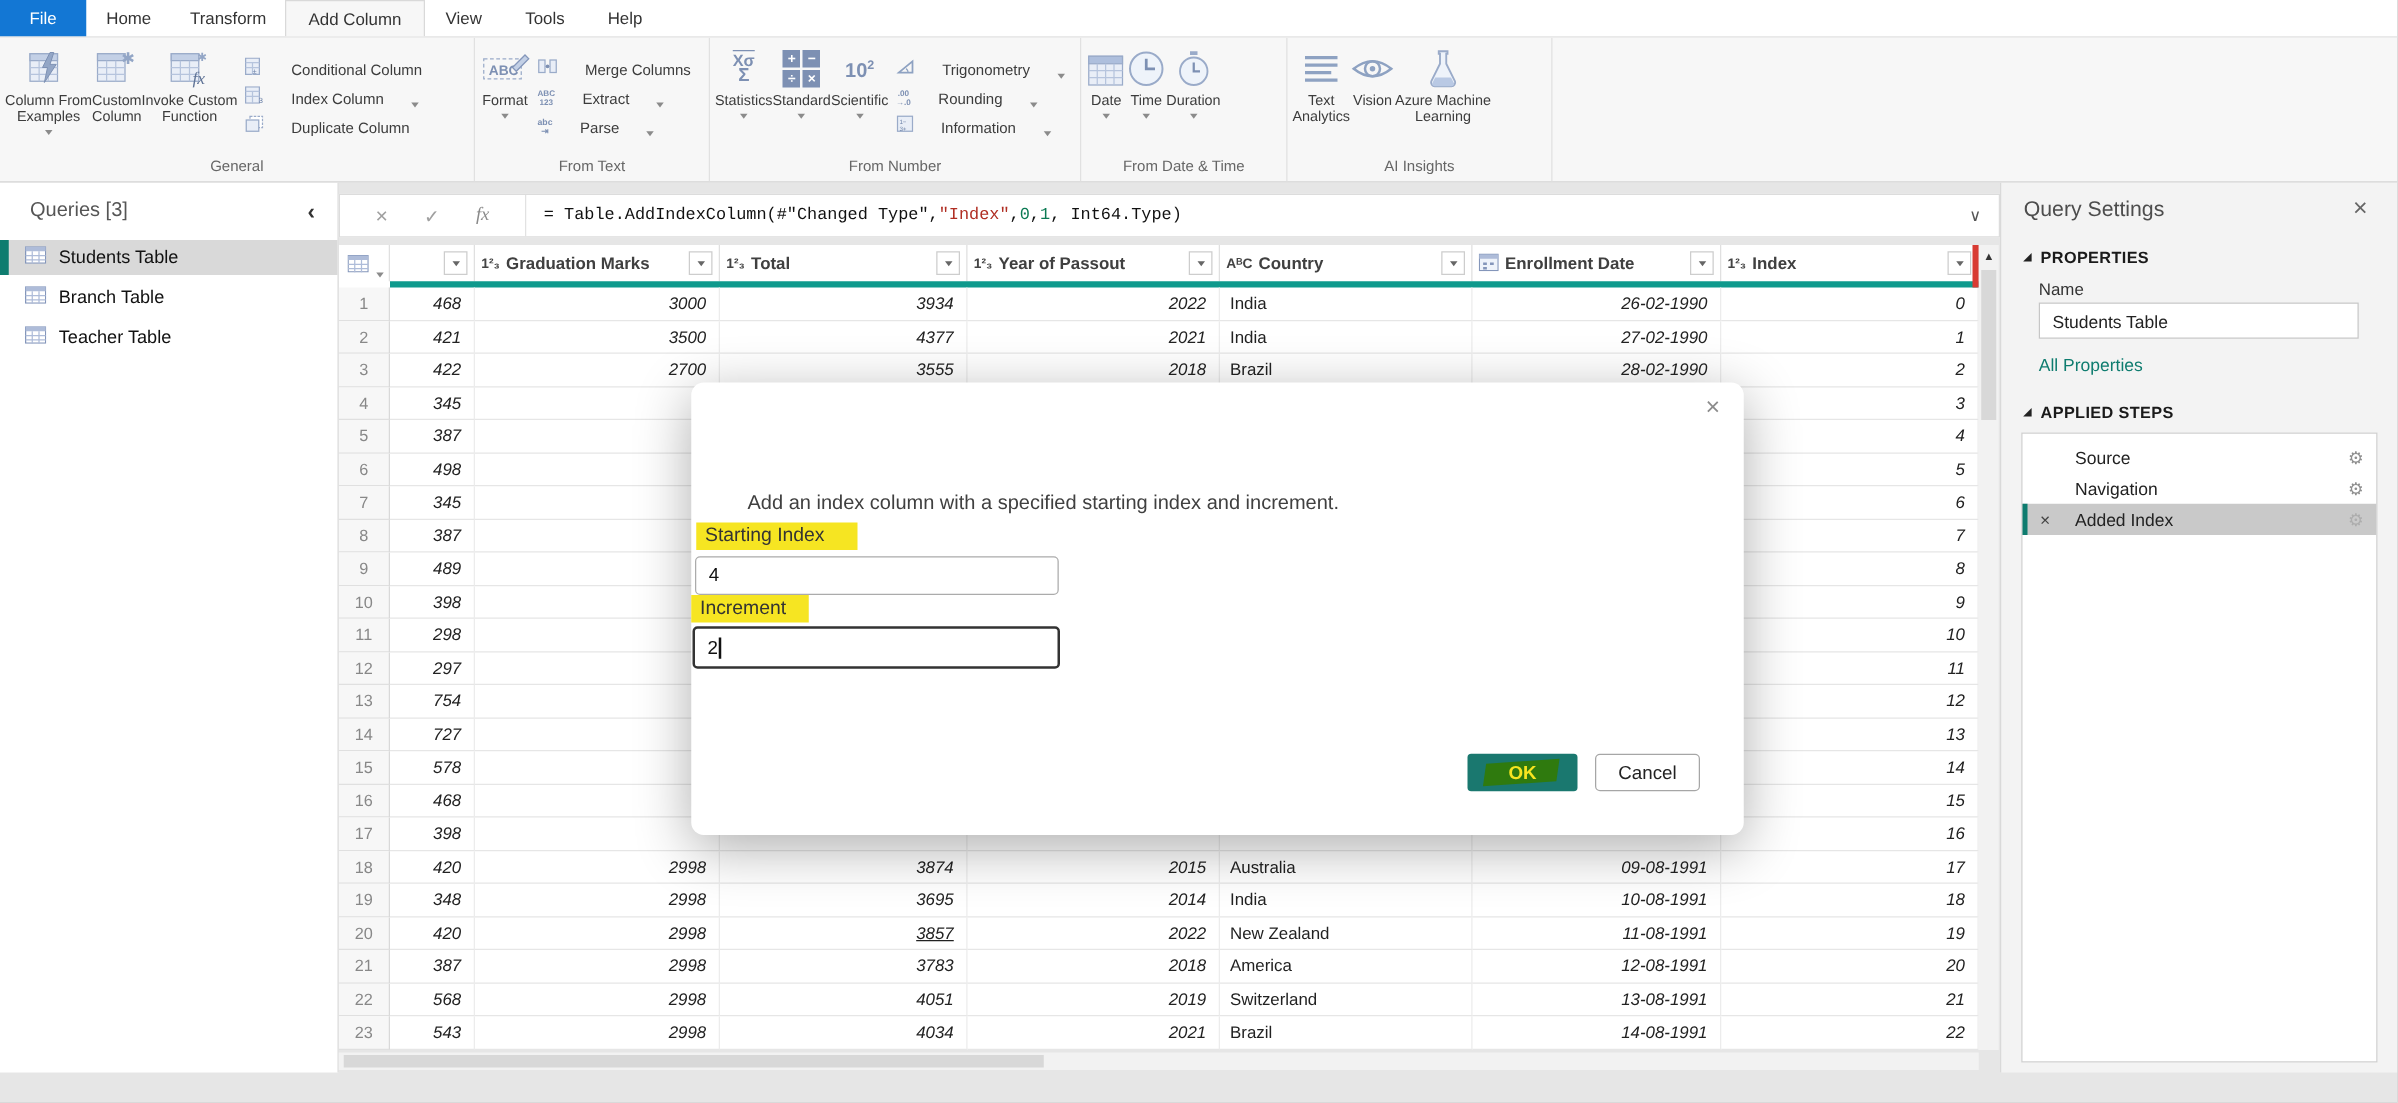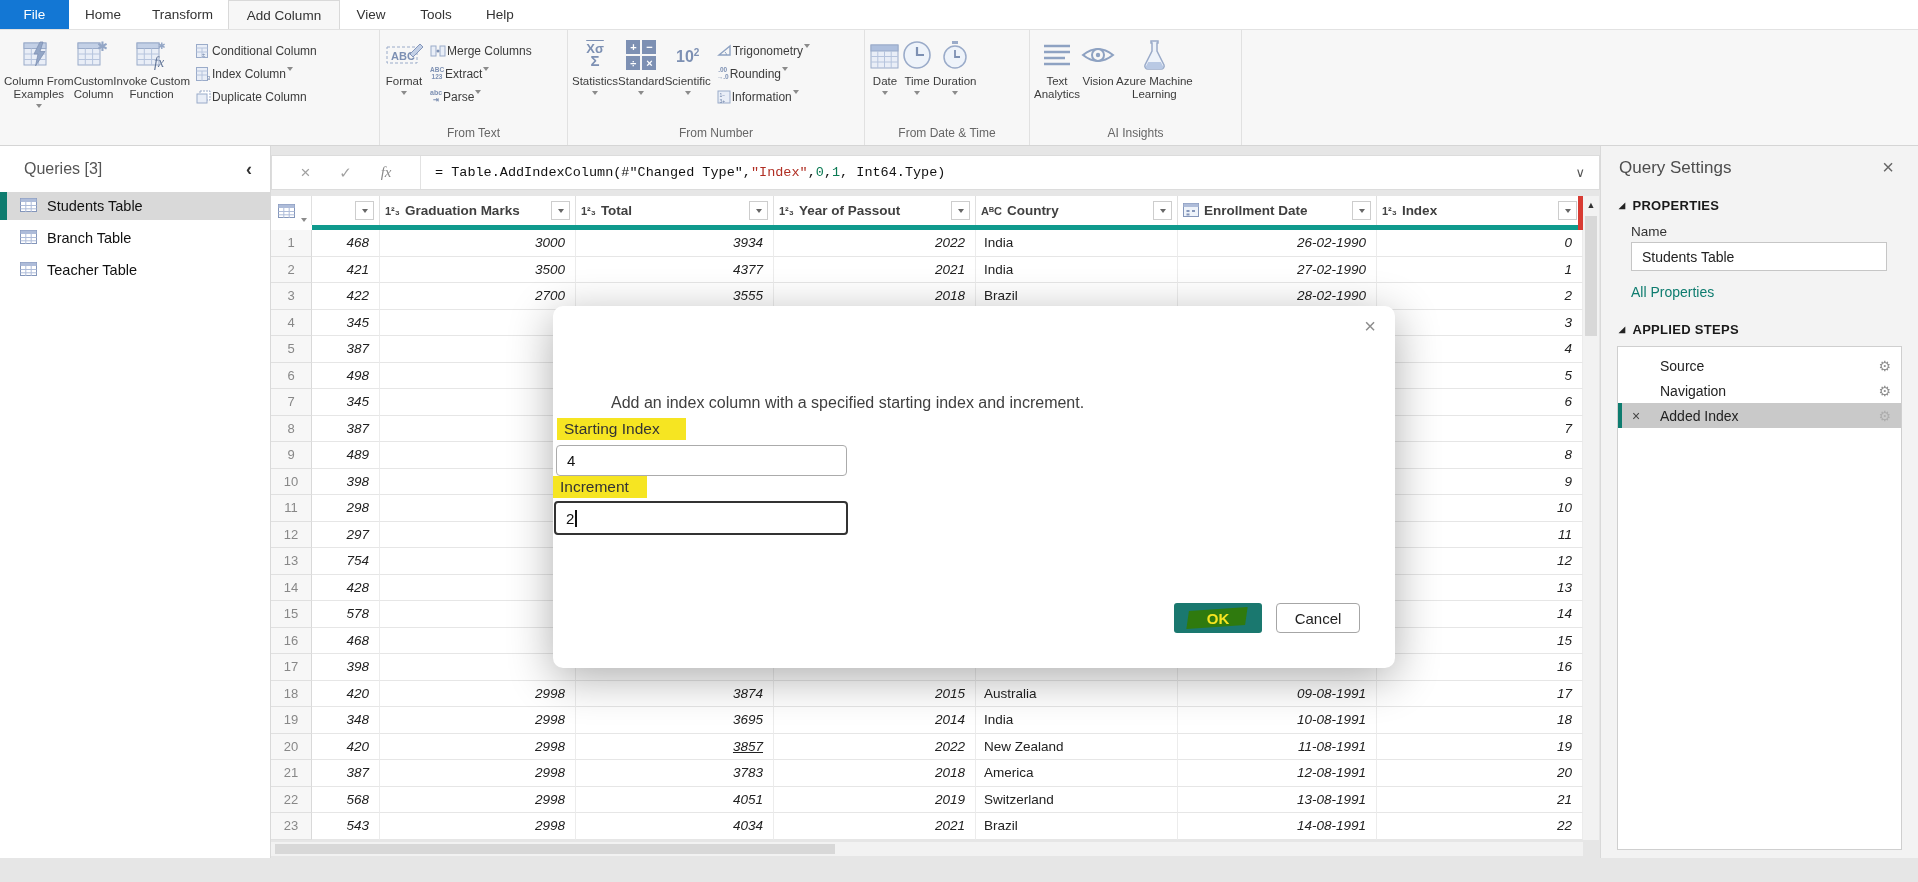--- a/index.html
+++ b/index.html
@@ -21,21 +21,21 @@
   
   .ribbon{position:absolute;left:0;top:30px;width:100%;height:116px;background:#f7f7f7;
           border-bottom:1px solid #d5d5d5;display:flex;z-index:4;}
   .rgroup{height:100%;border-right:1px solid #e1e1e1;display:flex;flex-direction:column;flex:0 0 auto;}
   .rgroup-content{flex:1;display:flex;align-items:flex-start;padding:5px 2px 0 4px;}
   .rgroup-label{height:21px;text-align:center;font-size:12px;color:#666;line-height:18px;}
   .rb-big{display:flex;flex-direction:column;align-items:center;padding-top:3px;flex:0 0 auto;}
   .rb-big .ric{height:34px;display:flex;align-items:center;justify-content:center;}
   .rb-big .rlabel{font-size:11.5px;line-height:13px;text-align:center;color:#3c3c3c;margin-top:3px;}
   .rb-stack{display:flex;flex-direction:column;gap:4px;padding-top:9px;padding-left:6px;flex:0 0 auto;}
-  .rb-small{display:flex;align-items:flex-start;gap:1px;font-size:12px;color:#3c3c3c;height:19px;white-space:nowrap;}
+  .rb-small{display:flex;align-items:flex-end;gap:22px;font-size:12px;color:#3c3c3c;height:19px;white-space:nowrap;}
   .carat{width:0;height:0;border-left:3.5px solid transparent;border-right:3.5px solid transparent;
          border-top:4px solid #8b8b8b;display:inline-block;}
   .rb-big .carat{margin-top:3px;}
   .ico-txt{color:#7d90b3;font-weight:700;text-align:center;line-height:12px;}
   .mico-txt{color:#7d90b3;font-weight:700;font-size:6.5px;line-height:6.5px;text-align:center;}
   .std-grid{display:grid;grid-template-columns:14px 14px;grid-template-rows:14px 14px;gap:2px;}
   .std-grid span{background:#7d90b3;color:#fff;font-size:11px;font-weight:700;display:flex;
                  align-items:center;justify-content:center;}
 
   
@@ -112,21 +112,21 @@
   .step.sel{background:#c9c9c9;}
   .step.sel::before{content:"";position:absolute;left:0;top:0;bottom:0;width:4px;background:#0e7c6f;}
   .step.sel .gear{color:#adadad;}
   .step .delx{position:absolute;left:14px;color:#444;font-size:14px;}
 
   
   .dialog{position:absolute;left:553px;top:306px;width:842px;height:362px;background:#fff;
           border-radius:10px;box-shadow:0 10px 45px rgba(0,0,0,.32);z-index:60;}
   .dlg-close{position:absolute;right:19px;top:9px;font-size:20px;color:#8c8c8c;}
   .dlg-title{position:absolute;left:45px;top:26px;font-size:27px;font-weight:600;color:#333;}
-  .dlg-desc{position:absolute;left:58px;top:88px;font-size:16px;color:#404040;}
+  .dlg-desc{position:absolute;left:45px;top:88px;font-size:16px;color:#404040;}
   .hl{background:#f6e522;color:#333;font-size:15.5px;padding:2px 0 3px 7px;}
   .dlg-f1-label{position:absolute;left:4px;top:114px;}
   .dlg-f1-label .hl{padding-right:26px;}
   .dlg-f2-label{position:absolute;left:0px;top:172px;}
   .dlg-f2-label .hl{padding-right:18px;}
   .dlg-input{position:absolute;background:#fff;border:1px solid #ababab;border-radius:4px;
              font-size:15px;color:#111;display:flex;align-items:center;padding-left:10px;}
   .dlg-input.f1{left:3px;top:139px;width:291px;height:31px;}
   .dlg-input.f2{left:1px;top:195px;width:294px;height:34px;border:2px solid #333;}
   .caret-bar{width:1.5px;height:17px;background:#111;margin-left:1px;}
@@ -217,20 +217,21 @@
             </div>
             <div class="rb-small">
               <span><svg width="15" height="14">
                   <rect x="4" y="1" width="10" height="9" fill="#fff" stroke="#9aabc9" stroke-dasharray="2 1"></rect>
                   <rect x="1" y="4" width="10" height="9" fill="#e9eef7" stroke="#9aabc9"></rect>
                 </svg></span>
               <span>Duplicate Column</span>
             </div>
           </div>
         </div>
+        <div class="rgroup-label">General</div>
       </div>
       <div class="rgroup" style="width: 188px;">
         <div class="rgroup-content">
           <div class="rb-big">
             <div class="ric">
               <svg width="40" height="30">
                 <rect x="3" y="7" width="30" height="16" fill="none" stroke="#9aabc9" stroke-dasharray="3 2"></rect>
                 <text x="7" y="20" font-size="11" font-weight="bold" fill="#7d90b3">ABC</text>
                 <path d="M26 14 L36 4 L39 7 L29 17 Z" fill="#c3d0e6" stroke="#8496ba"></path>
               </svg>
@@ -638,21 +639,21 @@
         <div class="g-cell" style="width: 68px;">754</div>
         <div class="g-cell" style="width: 196px;"></div>
         <div class="g-cell" style="width: 198px;"></div>
         <div class="g-cell" style="width: 202px;"></div>
         <div class="g-cell txt" style="width: 202px;"></div>
         <div class="g-cell" style="width: 199px;"></div>
         <div class="g-cell" style="width: 206px;">12</div>
       </div>
       <div class="g-r">
         <div class="g-rn" style="width: 41px;">14</div>
-        <div class="g-cell" style="width: 68px;">428</div>
+        <div class="g-cell" style="width: 68px;">727</div>
         <div class="g-cell" style="width: 196px;"></div>
         <div class="g-cell" style="width: 198px;"></div>
         <div class="g-cell" style="width: 202px;"></div>
         <div class="g-cell txt" style="width: 202px;"></div>
         <div class="g-cell" style="width: 199px;"></div>
         <div class="g-cell" style="width: 206px;">13</div>
       </div>
       <div class="g-r">
         <div class="g-rn" style="width: 41px;">15</div>
         <div class="g-cell" style="width: 68px;">578</div>

